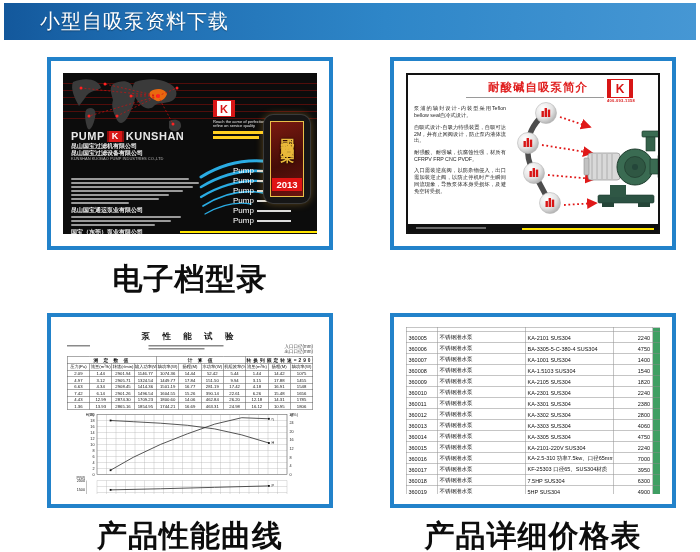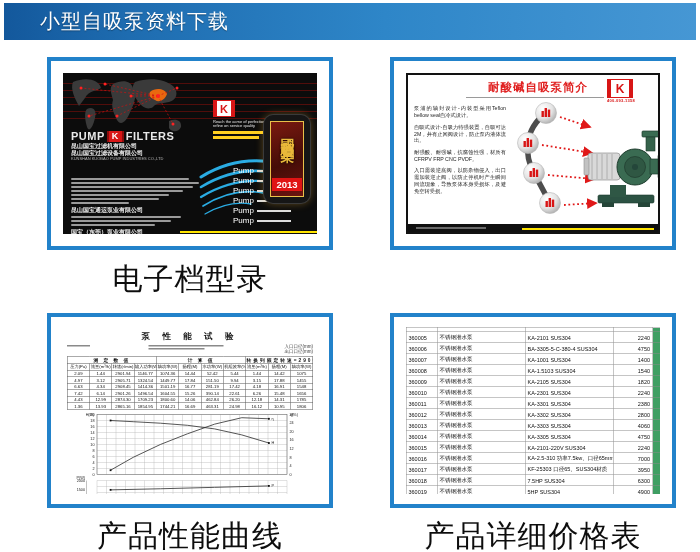--- a/index.html
+++ b/index.html
@@ -8,21 +8,21 @@
 
   
   .header{height:37px;margin:3px 4px 0 4px;background:linear-gradient(90deg,#13589c 0%,#1e6cb0 18%,#2e86c8 55%,#4697d4 100%);}
   .header-title{display:inline-block;line-height:37px;padding-left:36px;color:#fff;font-size:20px;font-weight:normal;letter-spacing:1px;text-shadow:0 1px 1px rgba(0,0,0,.35);}
 
   
   .grid{display:grid;grid-template-columns:286px 286px;column-gap:57px;padding-left:47px;margin-top:17px;}
   .cell{display:flex;flex-direction:column;}
   .frame{background:#fff;border:4px solid #2282ca;padding:12px;box-sizing:border-box;width:286px;height:193px;cursor:pointer;}
   .frame.tall{height:195px;padding:10px 12px;}
-  .caption{font-size:30px;font-weight:400;color:#0d0d0d;text-align:center;margin:9px 0 13px;letter-spacing:1px;}
+  .caption{font-size:30px;font-weight:700;color:#0d0d0d;text-align:center;margin:9px 0 13px;letter-spacing:1px;}
   .caption.b{margin:8px 0 0;}
 
   
   .s05{transform:scale(.5);transform-origin:0 0;width:200%;}
 
   
   .catalog{position:relative;width:254px;height:161px;background:#0c0c0c;overflow:hidden;}
   .pinstripes{position:absolute;left:0;top:4px;right:0;height:44px;background:repeating-linear-gradient(180deg,transparent 0 6px,rgba(150,15,10,.5) 6px 7px);}
   .cat-map{position:absolute;left:2px;top:3px;}
   .cat-left{position:absolute;left:8px;top:57px;width:126px;}
@@ -122,21 +122,21 @@
                 <circle cx="112" cy="12" r="1.5"></circle>
               <circle cx="40" cy="8" r="1.5"></circle>
                 <circle cx="93" cy="20" r="2"></circle>
             </g>
           </svg>
 
           <div class="cat-left">
             <div class="brand-row">
               <span>PUMP</span>
               <span class="kbox">K</span>
-              <span>FILTERS</span>
+              <span>KUNSHAN</span>
             </div>
             <div style="height:34px;overflow:hidden">
               <div class="s05">
                 <div class="co-bold">昆山国宝过滤机有限公司</div>
                 <div class="co-bold">昆山国宝过滤设备有限公司</div>
                 <div class="co-en">KUNSHAN KUOBAO PUMP INDUSTRIES CO.,LTD</div>
               </div>
             </div>
             <div>
                 <div class="bar" style="width: 118px;"></div>

